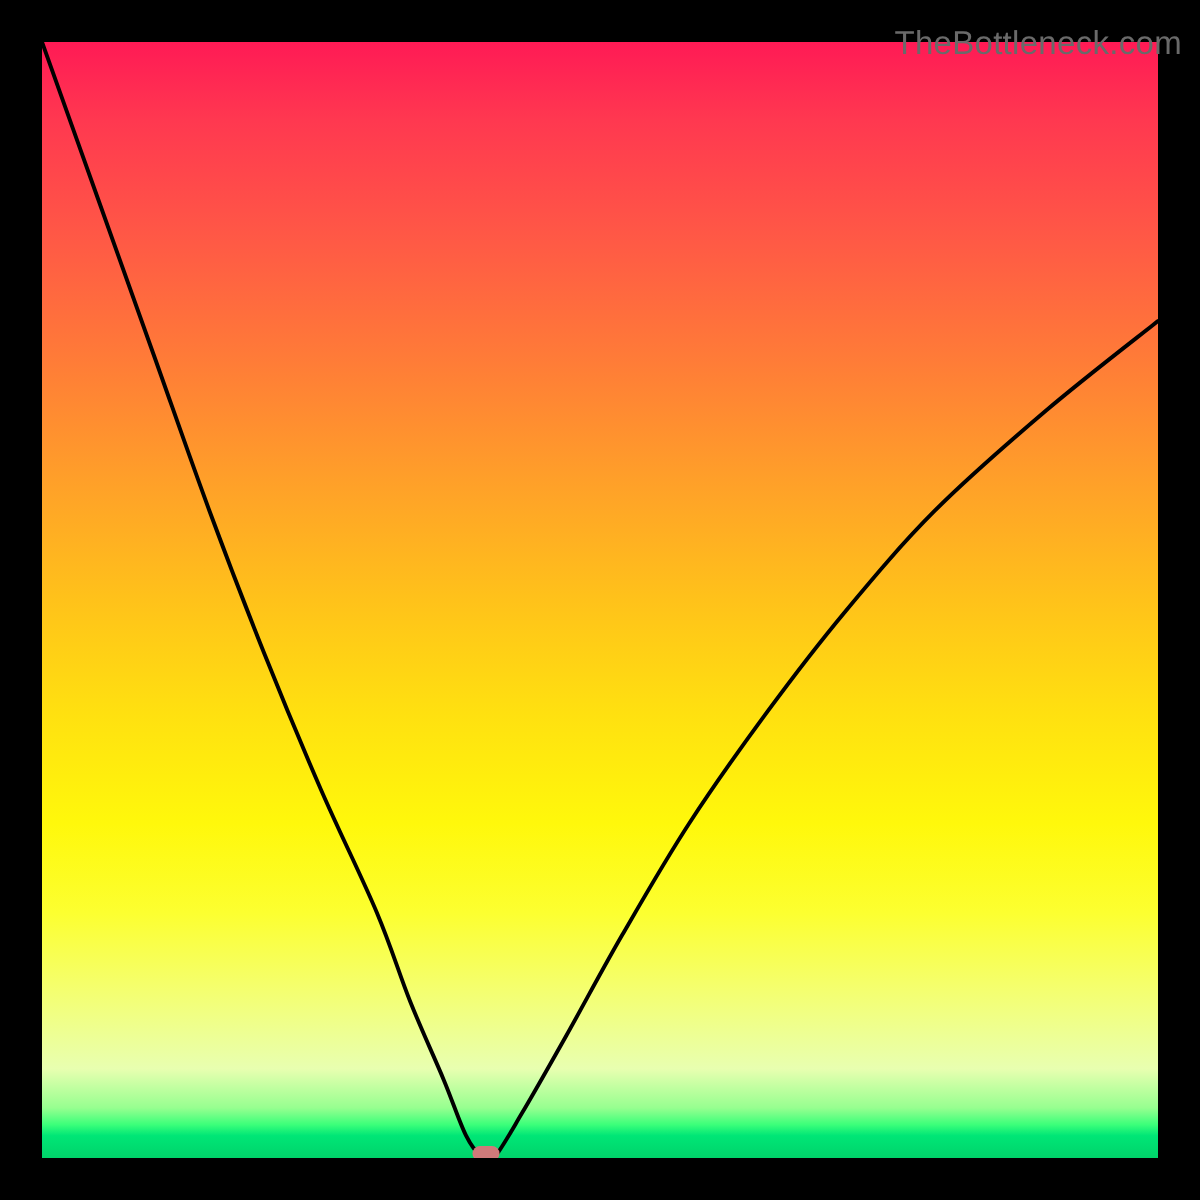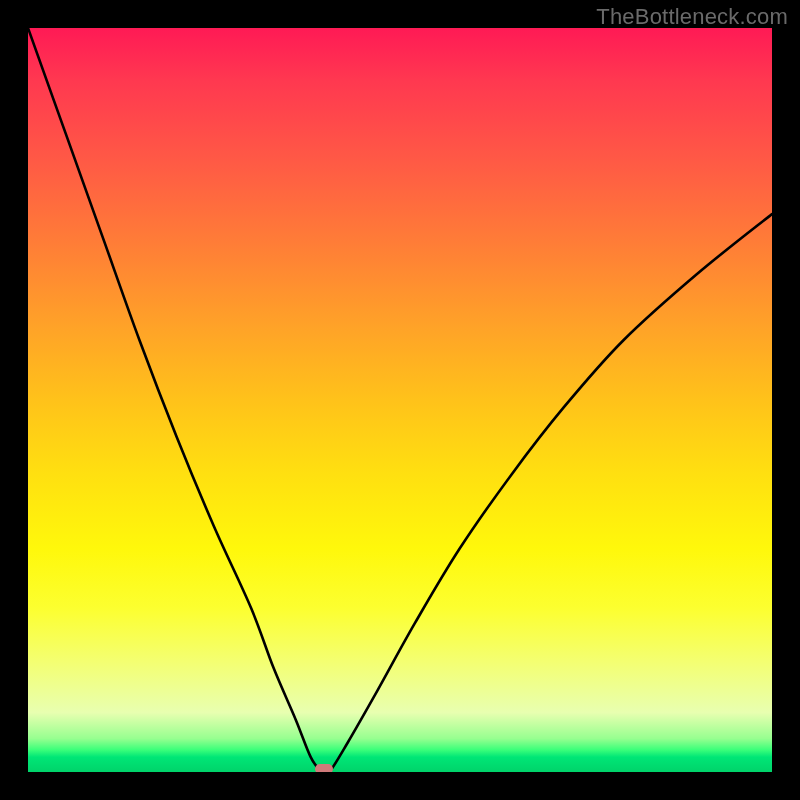--- a/index.html
+++ b/index.html
@@ -54,21 +54,21 @@
   .marker {
     position: absolute;
     width: 18px;
     height: 10px;
     border-radius: 5px;
     background: #cf7a7a;
     transform: translate(-50%, -50%);
   }
   .watermark {
     position: absolute;
-    top: 4px;
+    top: 16px;
     right: 12px;
     color: #6a6a6a;
     font-size: 22px;
     font-weight: 400;
     letter-spacing: 0.2px;
     user-select: none;
   }
 </style>
 </head>
 <body>

